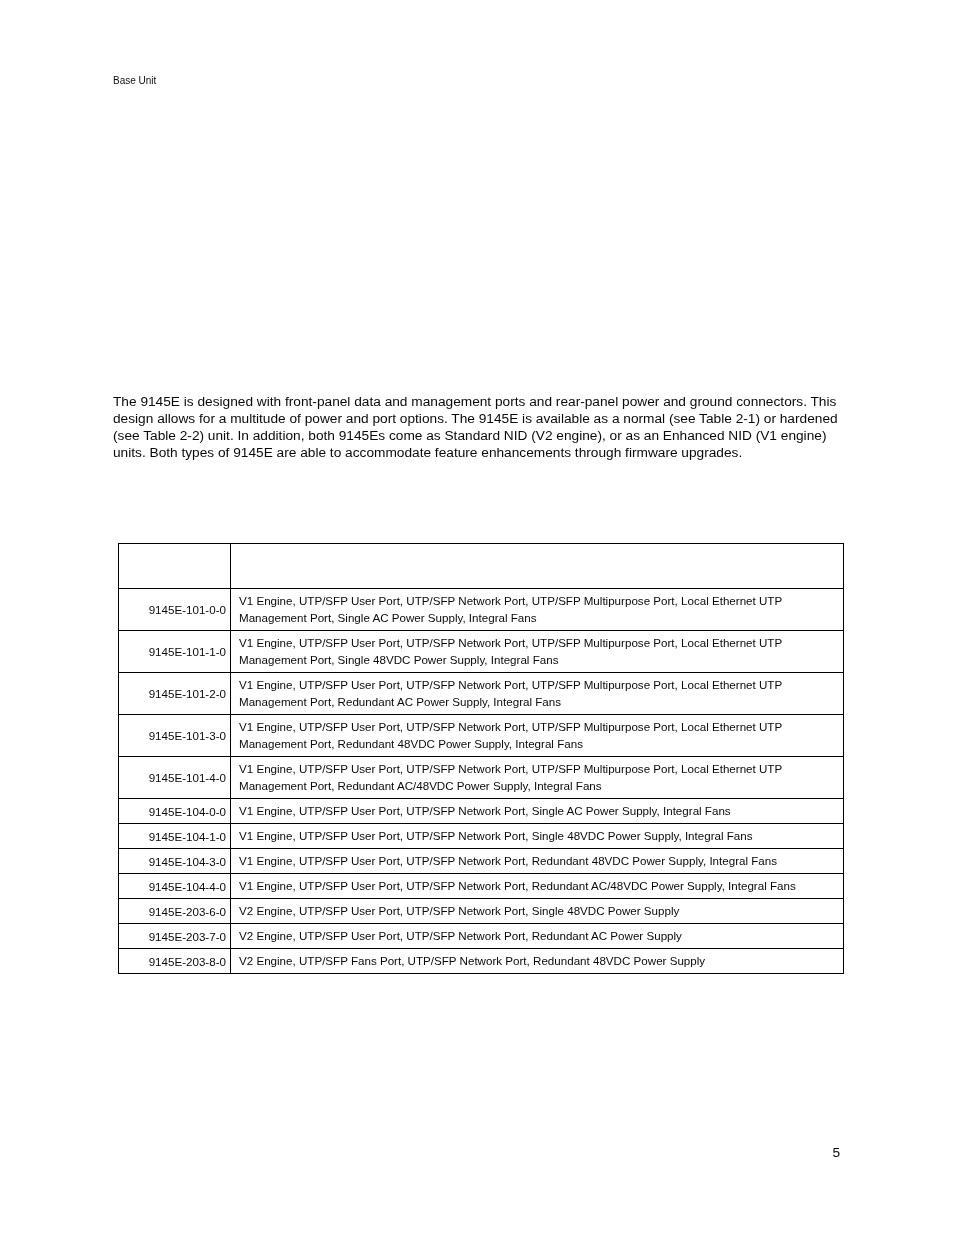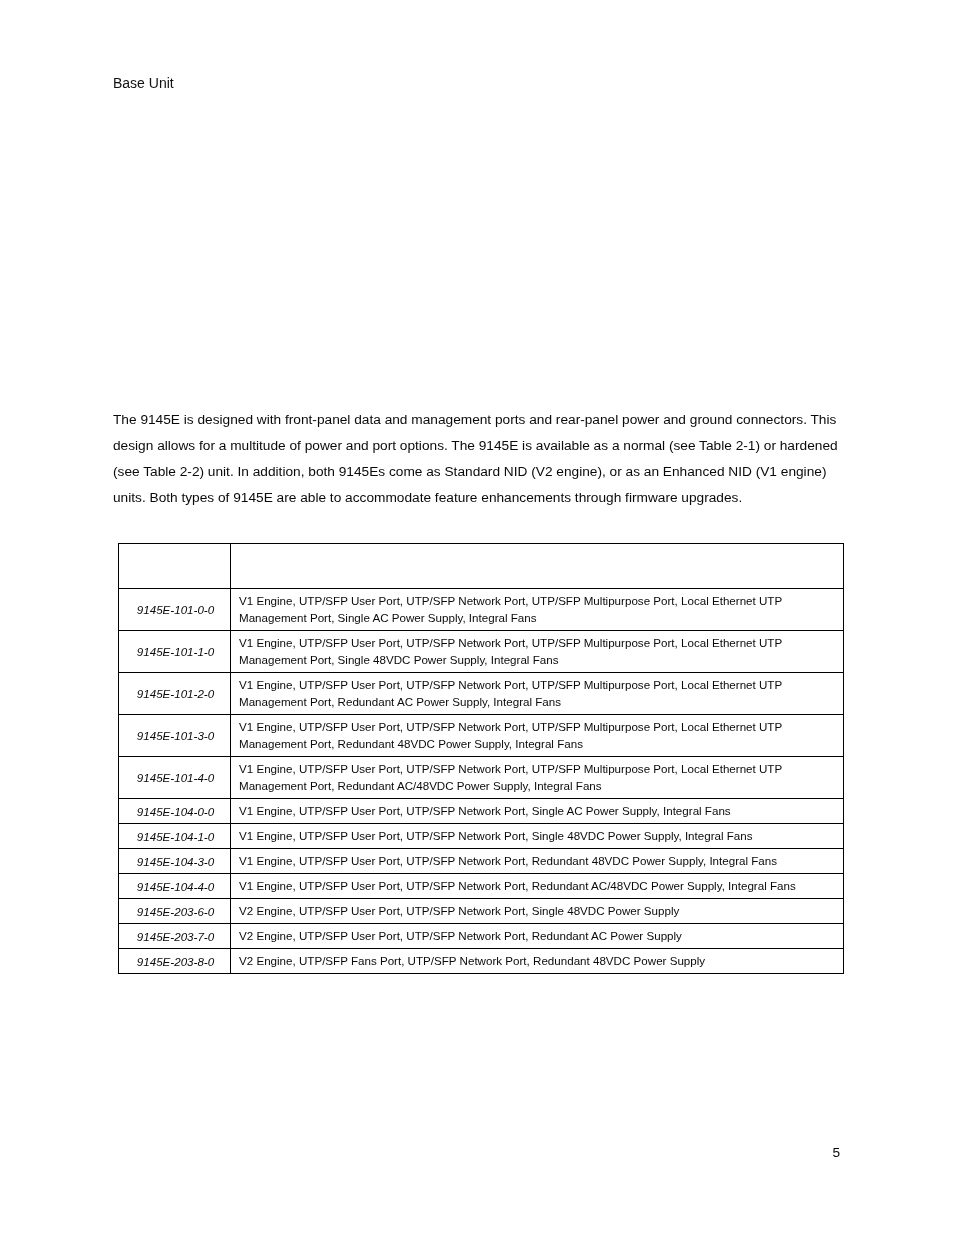--- a/index.html
+++ b/index.html
@@ -13,30 +13,30 @@
     height: 1235px;
     background: #ffffff;
     font-family: "Liberation Sans", sans-serif;
     color: #000000;
     overflow: hidden;
   }
   .running-header {
     position: absolute;
     left: 113px;
     top: 75px;
-    font-size: 14px;
+    font-size: 10px;
     color: #111111;
   }
   .intro-paragraph {
     position: absolute;
     left: 113px;
-    top: 407px;
+    top: 393px;
     width: 732px;
     font-size: 13.7px;
-    line-height: 26px;
+    line-height: 17px;
     color: #0a0a0a;
   }
   table.parts-table {
     position: absolute;
     left: 118px;
     top: 543px;
     width: 726px;
     border-collapse: collapse;
     table-layout: fixed;
   }
@@ -46,23 +46,22 @@
     font-size: 11.6px;
     line-height: 17px;
     font-weight: normal;
     vertical-align: middle;
     color: #0a0a0a;
   }
   .col-model { width: 112px; }
   .header-row th { height: 40px; padding: 2px 6px; }
   td.model-cell {
     padding: 3px 4px 3px 6px;
-    text-align: center;
+    text-align: right;
     white-space: nowrap;
-    font-style: italic;
   }
   td.description-cell {
     padding: 3px 10px 4px 8px;
   }
   .page-number {
     position: absolute;
     left: 790px;
     top: 1145px;
     width: 50px;
     text-align: right;

